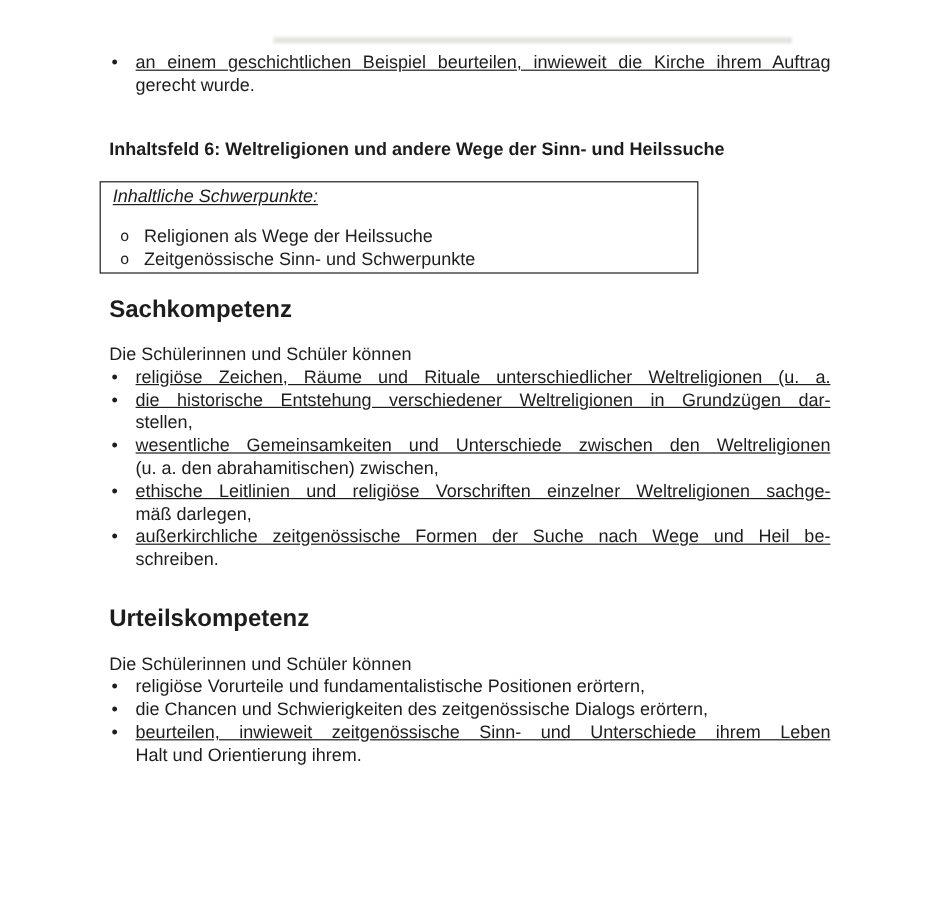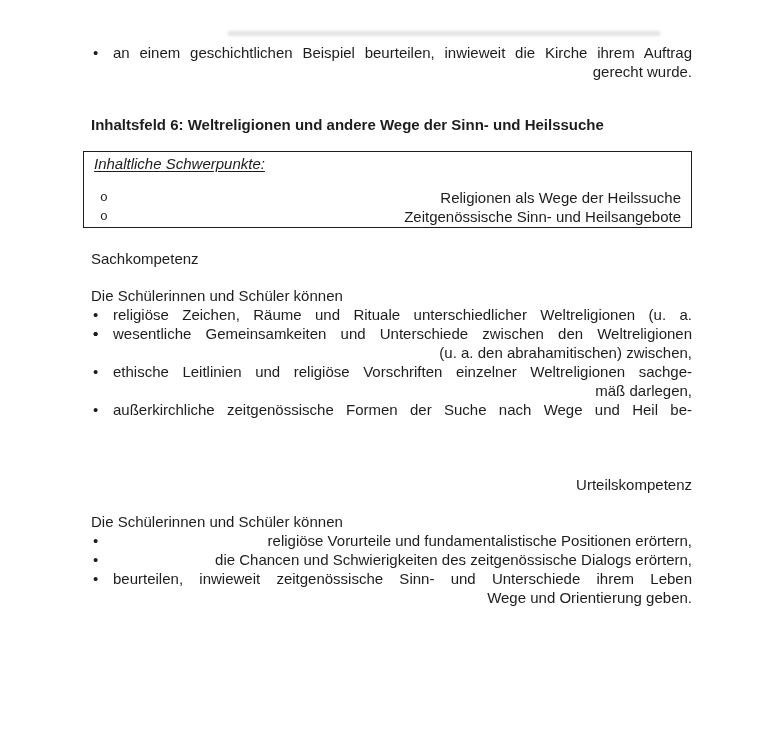--- a/index.html
+++ b/index.html
@@ -47,35 +47,36 @@
   .marker {
     position: absolute;
     left: 2px;
     top: 0;
     width: 14px;
   }
   .jline {
     display: block;
     text-align: justify;
     text-align-last: justify;
+    text-decoration: underline;
   }
   .lline {
     display: block;
-    text-align: right;
+    text-align: left;
   }
   .doc-heading {
     font-weight: bold;
     margin: 34px 0 16px 0;
     font-size: 15px;
     line-height: 19px;
   }
   .focus-box {
     box-sizing: border-box;
     margin: 17px 0 0 -8px;
-    width: 609px;
+    width: 499px;
     border: 1.5px solid #1d1d1d;
     padding: 2px 10px 1px 10px;
   }
   .focus-box-title {
     font-style: italic;
     text-decoration: underline;
     text-underline-offset: 2px;
   }
   .focus-box-gap { height: 15px; }
   ul.circle-list {
@@ -88,26 +89,26 @@
     padding-left: 26px;
   }
   .marker-circle {
     position: absolute;
     left: 6px;
     top: 0;
     font-family: "Liberation Mono", monospace;
     font-size: 13px;
   }
   .section-heading {
-    font-weight: normal;
+    font-weight: bold;
     margin: 21px 0 0 0;
-    font-size: 15px;
+    font-size: 20px;
     line-height: 19px;
   }
-  .section-heading.second { margin-top: 56px; text-align: right; }
+  .section-heading.second { margin-top: 31px; }
   .lead {
     margin: 18px 0 0 0;
   }
 </style>
 </head>
 <body>
 
 <div class="page">
 
   <div class="crop-artifact"></div>
@@ -127,63 +128,66 @@
     <div class="focus-box">
       <div class="focus-box-title">Inhaltliche Schwerpunkte:</div>
       <div class="focus-box-gap"></div>
       <ul class="circle-list">
         <li>
           <span class="marker-circle">o</span>
           <span class="lline">Religionen als Wege der Heilssuche</span>
         </li>
         <li>
           <span class="marker-circle">o</span>
-          <span class="lline">Zeitgenössische Sinn- und Heilsangebote</span>
+          <span class="lline">Zeitgenössische Sinn- und Schwerpunkte</span>
         </li>
       </ul>
     </div>
 
     <div class="section-heading">Sachkompetenz</div>
     <p class="lead">Die Schülerinnen und Schüler können</p>
     <ul class="bullets">
       <li>
         <span class="marker">•</span>
         <span class="jline">religiöse Zeichen, Räume und Rituale unterschiedlicher Weltreligionen (u. a.</span>
       </li>
       <li>
         <span class="marker">•</span>
+        <span class="jline">die historische Entstehung verschiedener Weltreligionen in Grundzügen dar-</span>
+        <span class="lline">stellen,</span>
       </li>
       <li>
         <span class="marker">•</span>
         <span class="jline">wesentliche Gemeinsamkeiten und Unterschiede zwischen den Weltreligionen</span>
         <span class="lline">(u. a. den abrahamitischen) zwischen,</span>
       </li>
       <li>
         <span class="marker">•</span>
         <span class="jline">ethische Leitlinien und religiöse Vorschriften einzelner Weltreligionen sachge-</span>
         <span class="lline">mäß darlegen,</span>
       </li>
       <li>
         <span class="marker">•</span>
         <span class="jline">außerkirchliche zeitgenössische Formen der Suche nach Wege und Heil be-</span>
+        <span class="lline">schreiben.</span>
       </li>
     </ul>
 
     <div class="section-heading second">Urteilskompetenz</div>
     <p class="lead">Die Schülerinnen und Schüler können</p>
     <ul class="bullets">
       <li>
         <span class="marker">•</span>
         <span class="lline">religiöse Vorurteile und fundamentalistische Positionen erörtern,</span>
       </li>
       <li>
         <span class="marker">•</span>
         <span class="lline">die Chancen und Schwierigkeiten des zeitgenössische Dialogs erörtern,</span>
       </li>
       <li>
         <span class="marker">•</span>
         <span class="jline">beurteilen, inwieweit zeitgenössische Sinn- und Unterschiede ihrem Leben</span>
-        <span class="lline">Wege und Orientierung geben.</span>
+        <span class="lline">Halt und Orientierung ihrem.</span>
       </li>
     </ul>
 
   </div>
 </div>
 
 </body></html>

